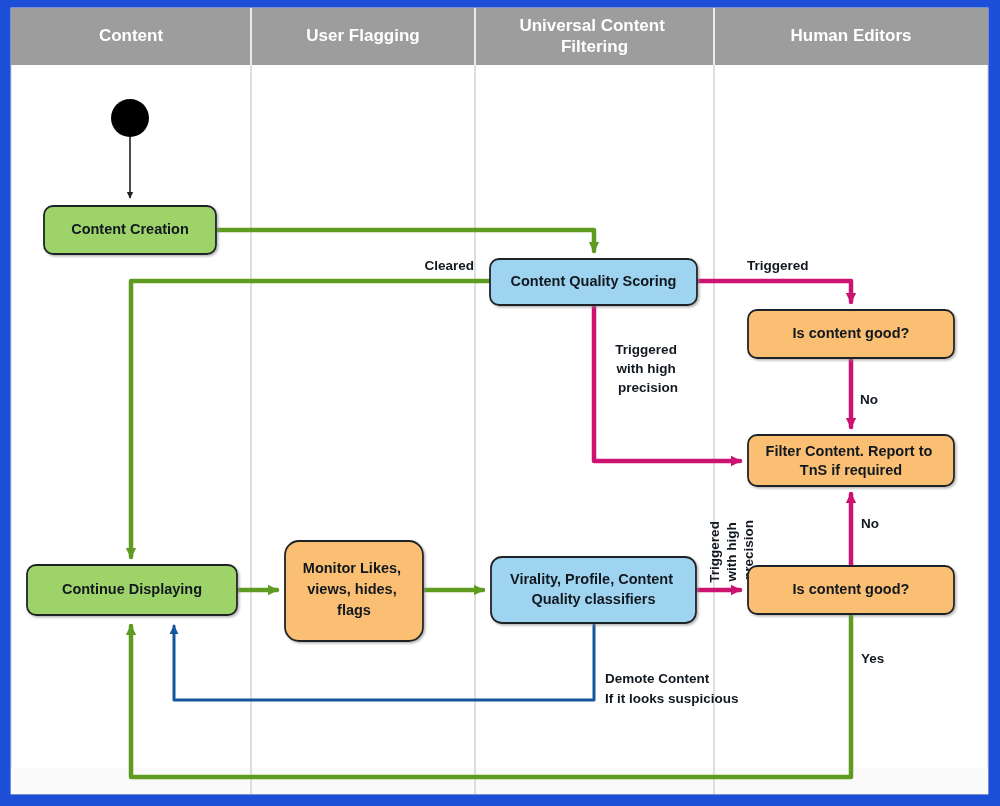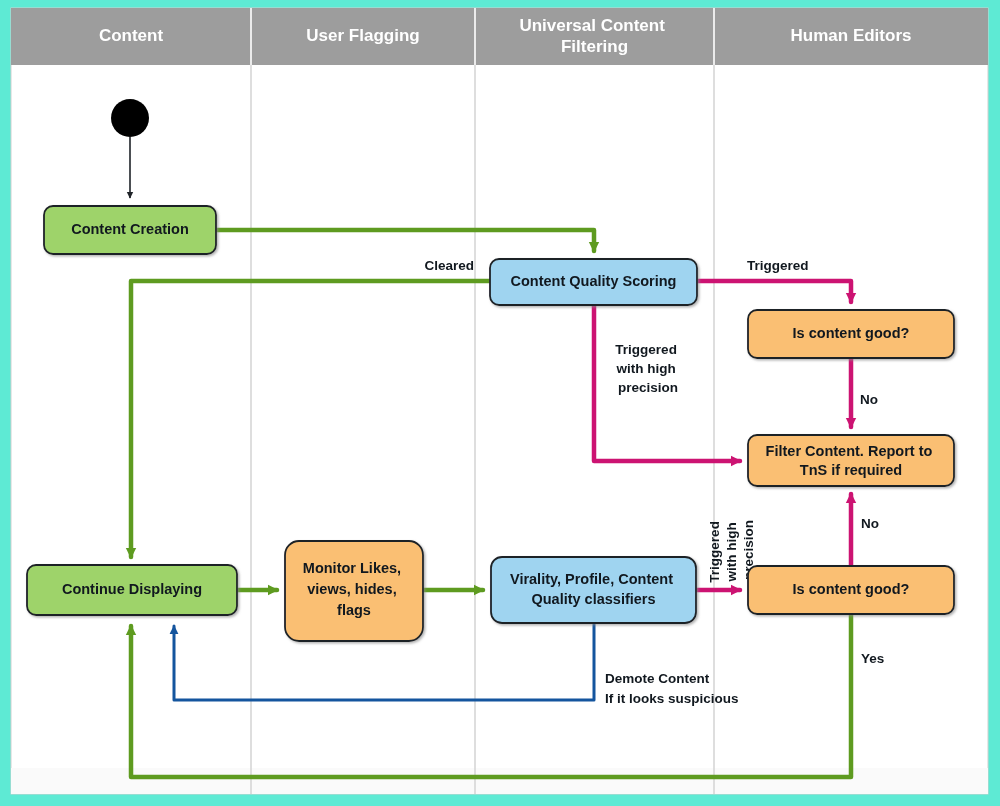--- a/index.html
+++ b/index.html
@@ -8,21 +8,21 @@
     background: #f4f4f4;
     width: 1000px;
     height: 806px;
     overflow: hidden;
     font-family: "Liberation Sans", sans-serif;
   }
   #stage {
     position: relative;
     width: 1000px;
     height: 806px;
-    background: #5eead4;
+    background: #1d4ed8;
   }
   #diagram {
     position: absolute;
     left: 0;
     top: 0;
     width: 1000px;
     height: 806px;
   }
   .lane-header-text {
     font-family: "Liberation Sans", sans-serif;

